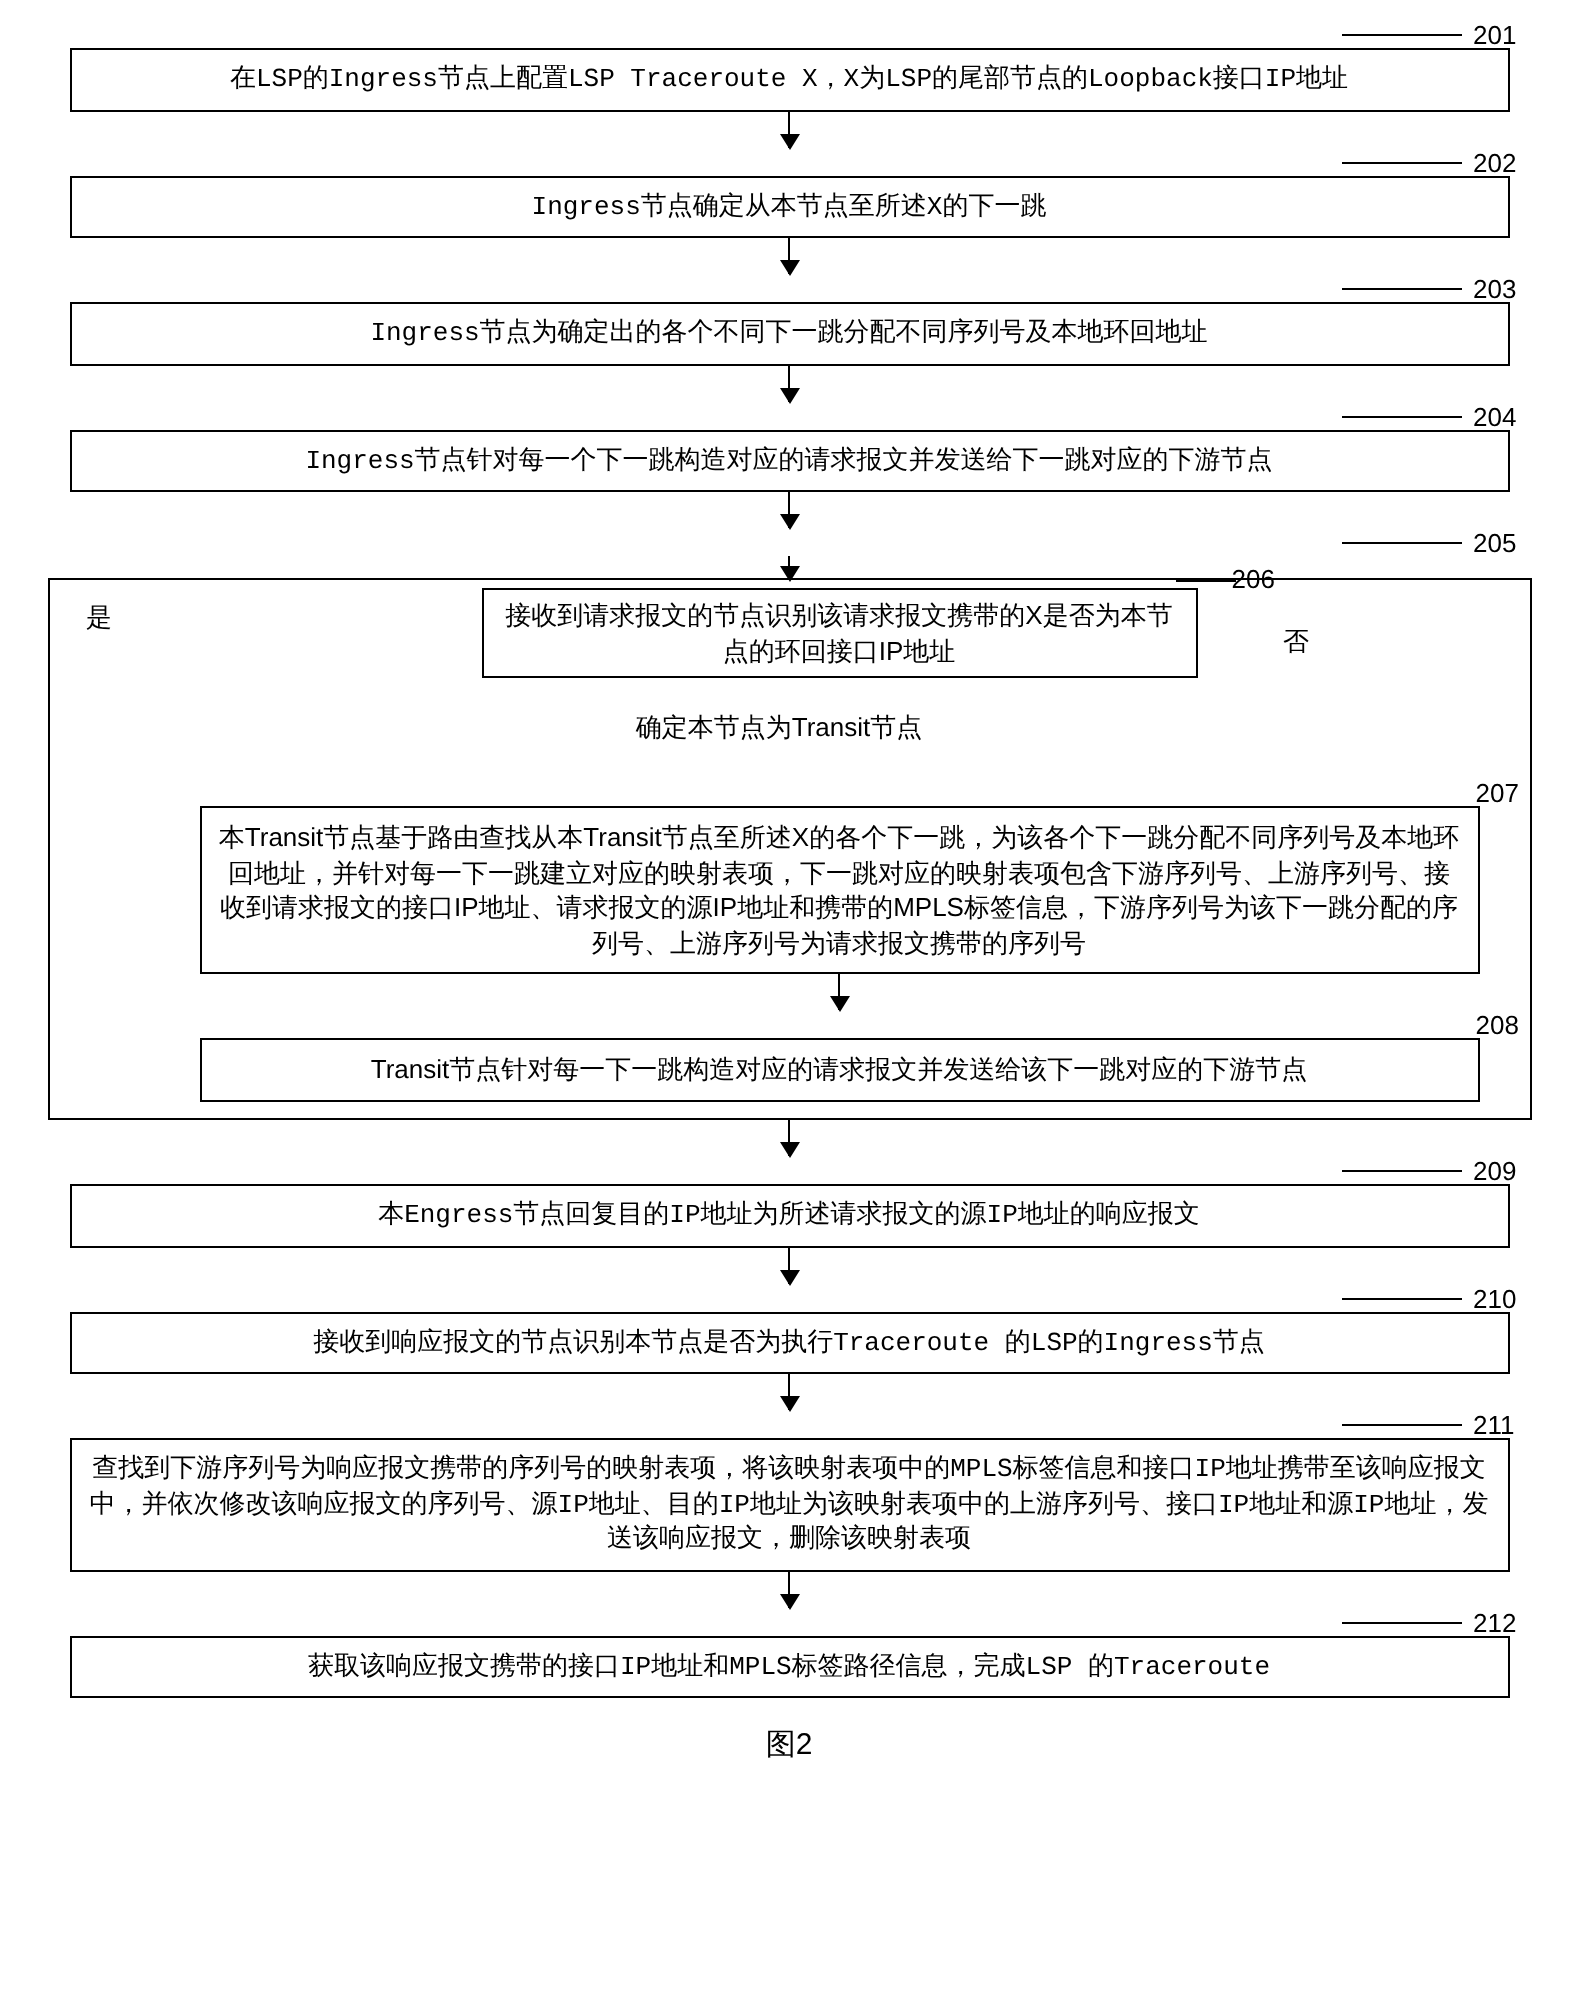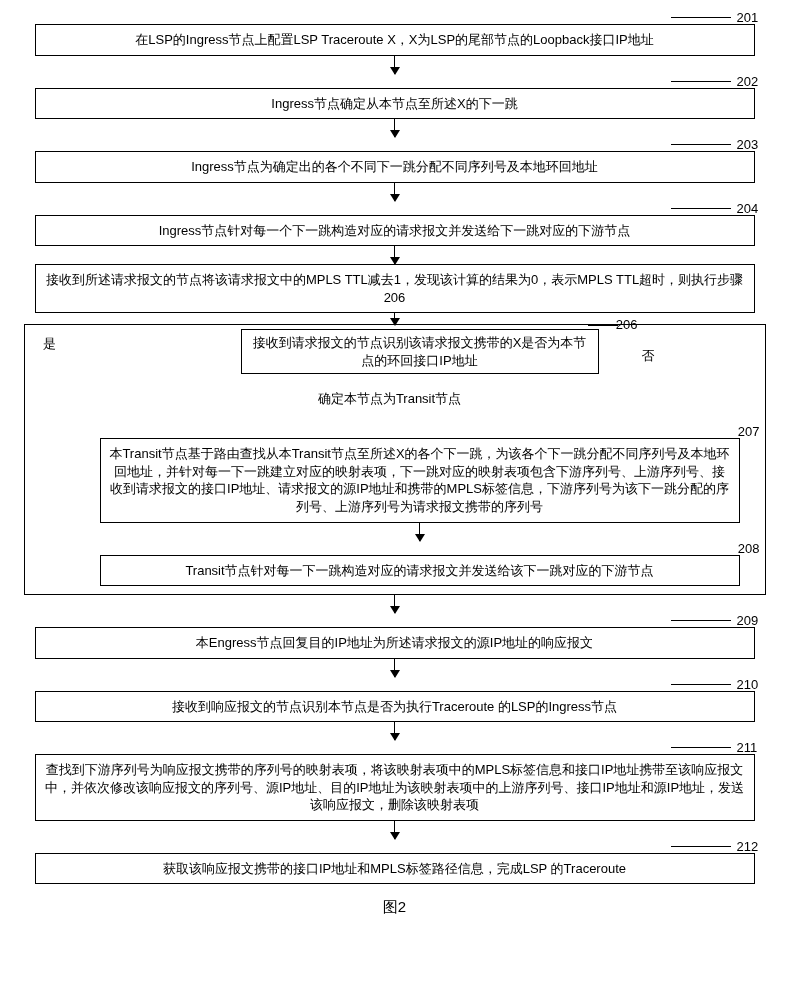--- a/index.html
+++ b/index.html
@@ -19,21 +19,21 @@
   }
   .step {
     border: 1.5px solid #000;
     padding: 6px 8px;
     margin: 0;
     text-align: center;
     line-height: 1.35;
     background: #fff;
     box-sizing: border-box;
   }
-  .w-main { width: 720px; }
+  .w-main { width: 720px; font-family: Liberation Mono, monospace; }
   .w-inner { width: 640px; }
   .num-row {
     width: 740px;
     display: flex;
     justify-content: flex-end;
     align-items: center;
     margin-bottom: -1px;
   }
   .num-row .tick {
     width: 60px;
@@ -173,21 +173,24 @@
   <div class="step w-main">Ingress节点为确定出的各个不同下一跳分配不同序列号及本地环回地址</div>
   <div class="arrow"></div>
 
   <div class="num-row">
     <span class="tick"></span>
     <span class="num">204</span>
   </div>
   <div class="step w-main">Ingress节点针对每一个下一跳构造对应的请求报文并发送给下一跳对应的下游节点</div>
   <div class="arrow"></div>
 
-  <div class="step w-main">接收到所述请求报文的节点将该请求报文中的MPLS TTL减去1，发现该计算的结果为0，表示MPLS TTL超时，则执行步骤206</div>
+  <div class="num-row">
+    <span class="tick"></span>
+    <span class="num">205</span>
+  </div>
   <div class="arrow arrow-sm"></div>
 
   <div class="decision-wrap">
     <div class="decision-top-row">
       <div class="dec-left-label">是</div>
       <div class="dec-center">
         <div class="cond-box">
           <span class="cond-tick"></span>
           <span class="cond-num">206</span>
           <span>接收到请求报文的节点识别该请求报文携带的X是否为本节点的环回接口IP地址</span>

